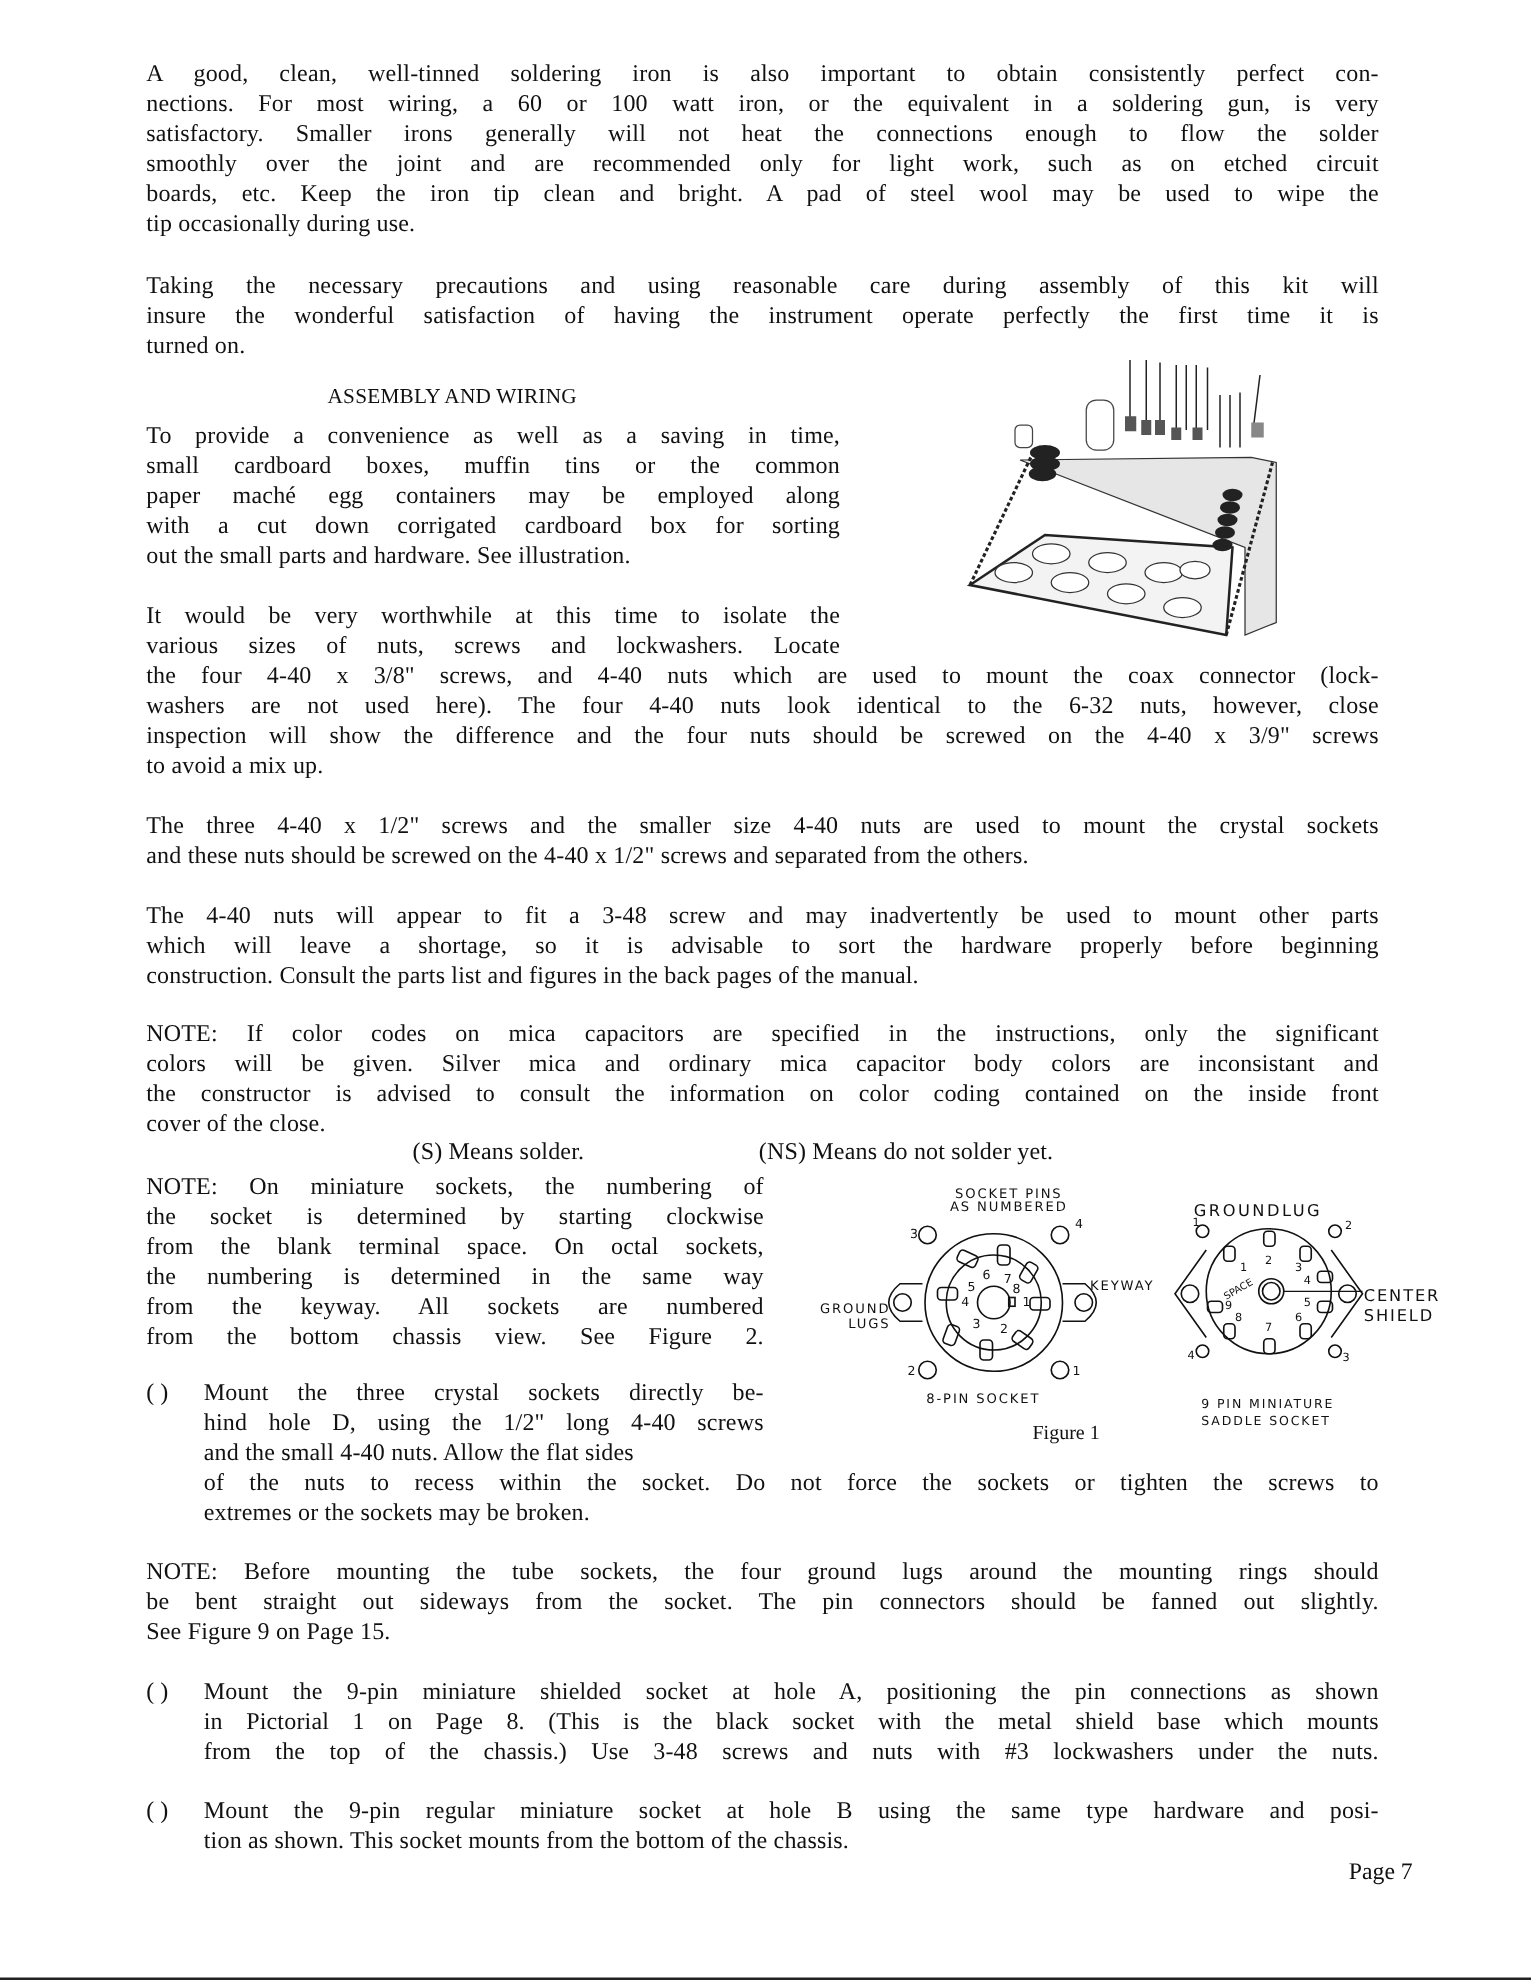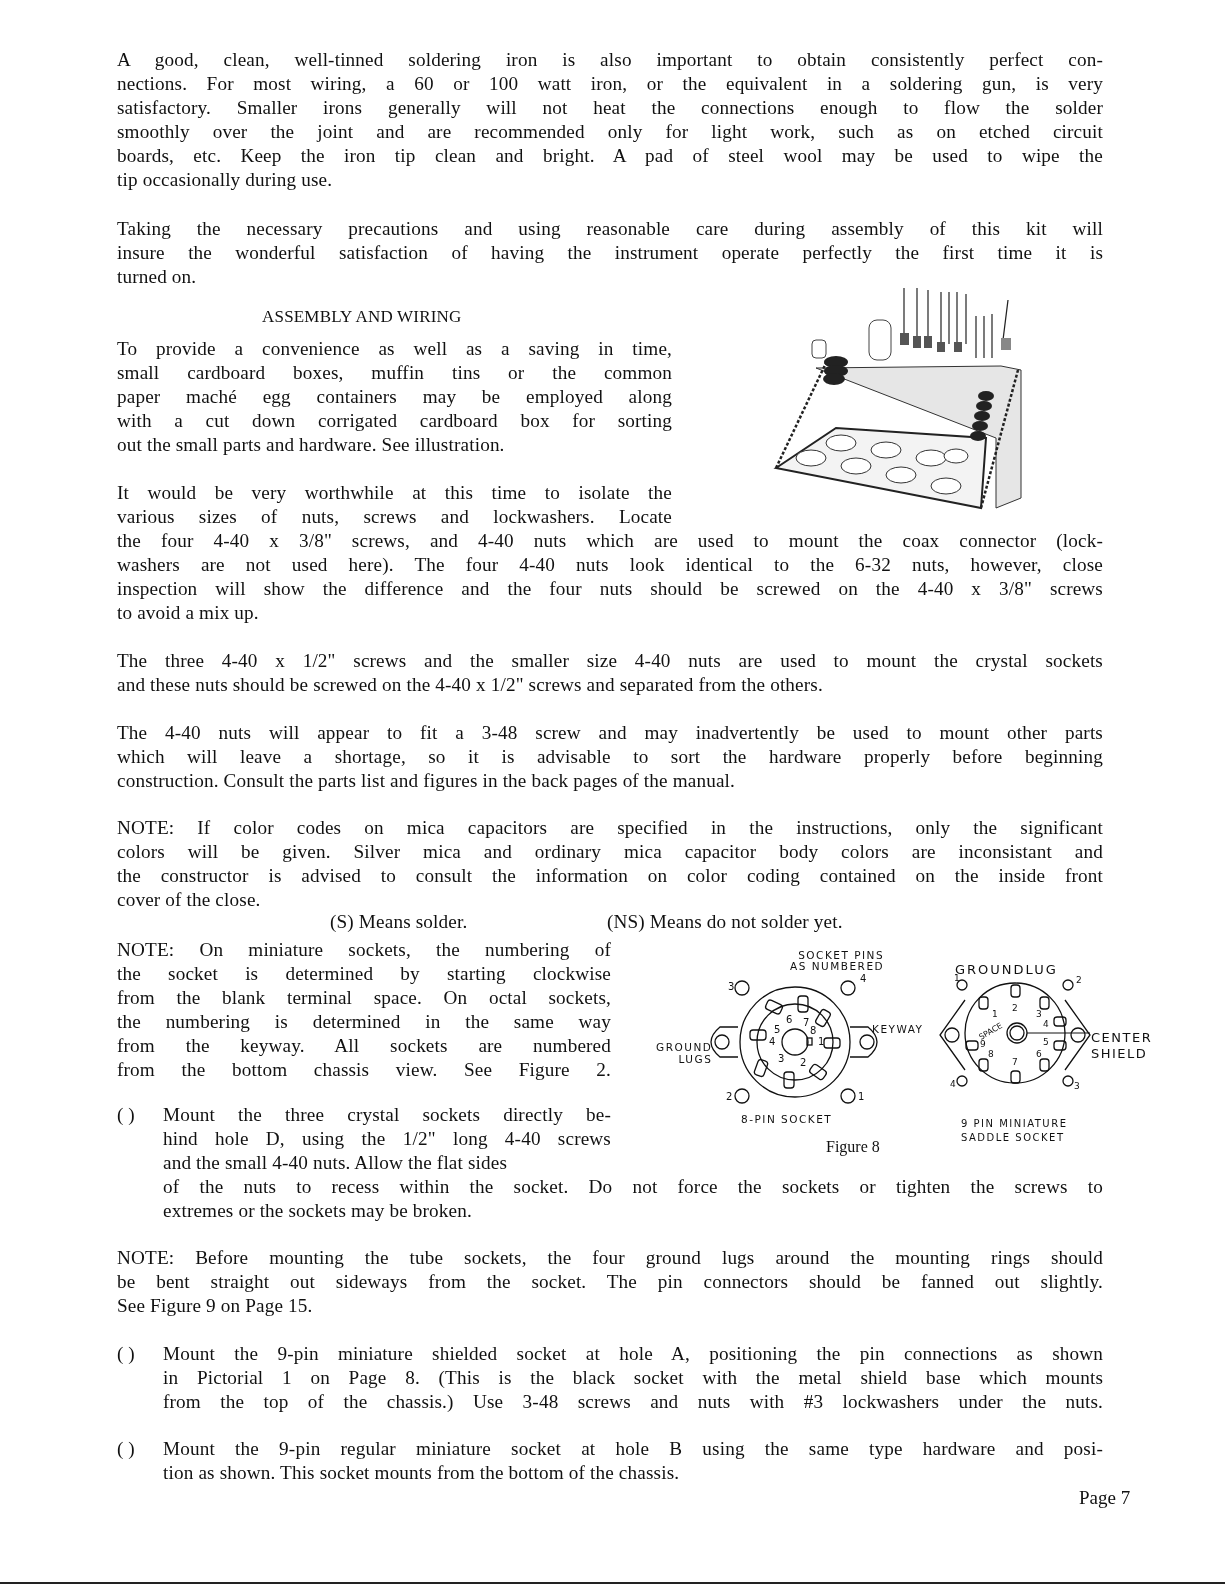--- a/index.html
+++ b/index.html
@@ -102,21 +102,21 @@
     <rect x="56" y="62" width="14" height="18" rx="4"></rect>
       <rect x="113" y="42" width="22" height="40" rx="8"></rect>
   </g>
 </svg>
 
 <div>
   <div class="line jn" style="top:481px">It would be very worthwhile at this time to isolate the</div>
   <div class="line jn" style="top:505px">various sizes of nuts, screws and lockwashers.  Locate</div>
   <div class="line j" style="top:529px">the four 4-40 x 3/8" screws, and 4-40 nuts which are used to mount the coax connector (lock-</div>
   <div class="line j" style="top:553px">washers are not used here).  The four 4-40 nuts look identical to the 6-32 nuts, however, close</div>
-  <div class="line j" style="top:577px">inspection will show the difference and the four nuts should be screwed on the 4-40 x 3/8" screws</div>
+  <div class="line j" style="top:577px">inspection will show the difference and the four nuts should be screwed on the 4-40 x 3/9" screws</div>
   <div class="line" style="top:601px">to avoid a mix up.</div>
 </div>
 
 <div>
   <div class="line j" style="top:649px">The three 4-40 x 1/2" screws and the smaller size 4-40 nuts are used to mount the crystal sockets</div>
   <div class="line" style="top:673px">and these nuts should be screwed on the 4-40 x 1/2" screws and separated from the others.</div>
 </div>
 
 <div>
   <div class="line j" style="top:721px">The 4-40 nuts will appear to fit a 3-48 screw and may inadvertently be used to mount other parts</div>
@@ -147,21 +147,21 @@
   <div class="cb" style="top:1103px">(   )</div>
   <div class="line ji jn" style="top:1103px; width:448px">Mount the three crystal sockets directly be-</div>
   <div class="line ji jn" style="top:1127px; width:448px">hind hole D, using the 1/2" long 4-40 screws</div>
   <div class="line ji" style="top:1151px">and the small 4-40 nuts.  Allow the flat sides</div>
   <div class="line ji j" style="top:1175px; width:940px">of the nuts to recess within the socket.  Do not force the sockets or tighten the screws to</div>
   <div class="line ji" style="top:1199px">extremes or the sockets may be broken.</div>
 </div>
 
 <div>
 
-  <div class="fig-label" style="left:790px; top:950px; line-height:11px; text-align:right">
+  <div class="fig-label" style="left:760px; top:950px; line-height:11px; text-align:center">
     <div>SOCKET PINS</div>
     <div style="padding-left:0">AS NUMBERED</div>
   </div>
   <div class="fig-label" style="left:656px; top:1041px; line-height:12px; text-align:right">
     <div>GROUND</div>
     <div>LUGS</div>
   </div>
   <div class="fig-label" style="left:872px; top:1023px">KEYWAY</div>
 
   <svg width="190" height="130" style="left:700px; top:972px" viewBox="0 0 190 130">
@@ -250,21 +250,21 @@
         <text x="134" y="114">3</text>
         <text x="10" y="112">4</text>
       <text x="38" y="62" font-size="8" transform="rotate(-30 45 58)">SPACE</text>
     </g>
   </svg>
   <div class="fig-label" style="left:961px; top:1117px; font-size:10px; line-height:14px">
     <div>9 PIN  MINIATURE</div>
     <div>SADDLE  SOCKET</div>
   </div>
 
-  <div class="fig-caption" style="left:826px; top:1138px">Figure 8</div>
+  <div class="fig-caption" style="left:826px; top:1138px">Figure 1</div>
 </div>
 
 <div>
   <div class="line j" style="top:1246px">NOTE:  Before mounting the tube sockets, the four ground lugs around the mounting rings should</div>
   <div class="line j" style="top:1270px">be bent straight out sideways from the socket.  The pin connectors should be fanned out slightly.</div>
   <div class="line" style="top:1294px">See Figure 9 on Page 15.</div>
 </div>
 
 <div>
   <div class="cb" style="top:1342px">(   )</div>

